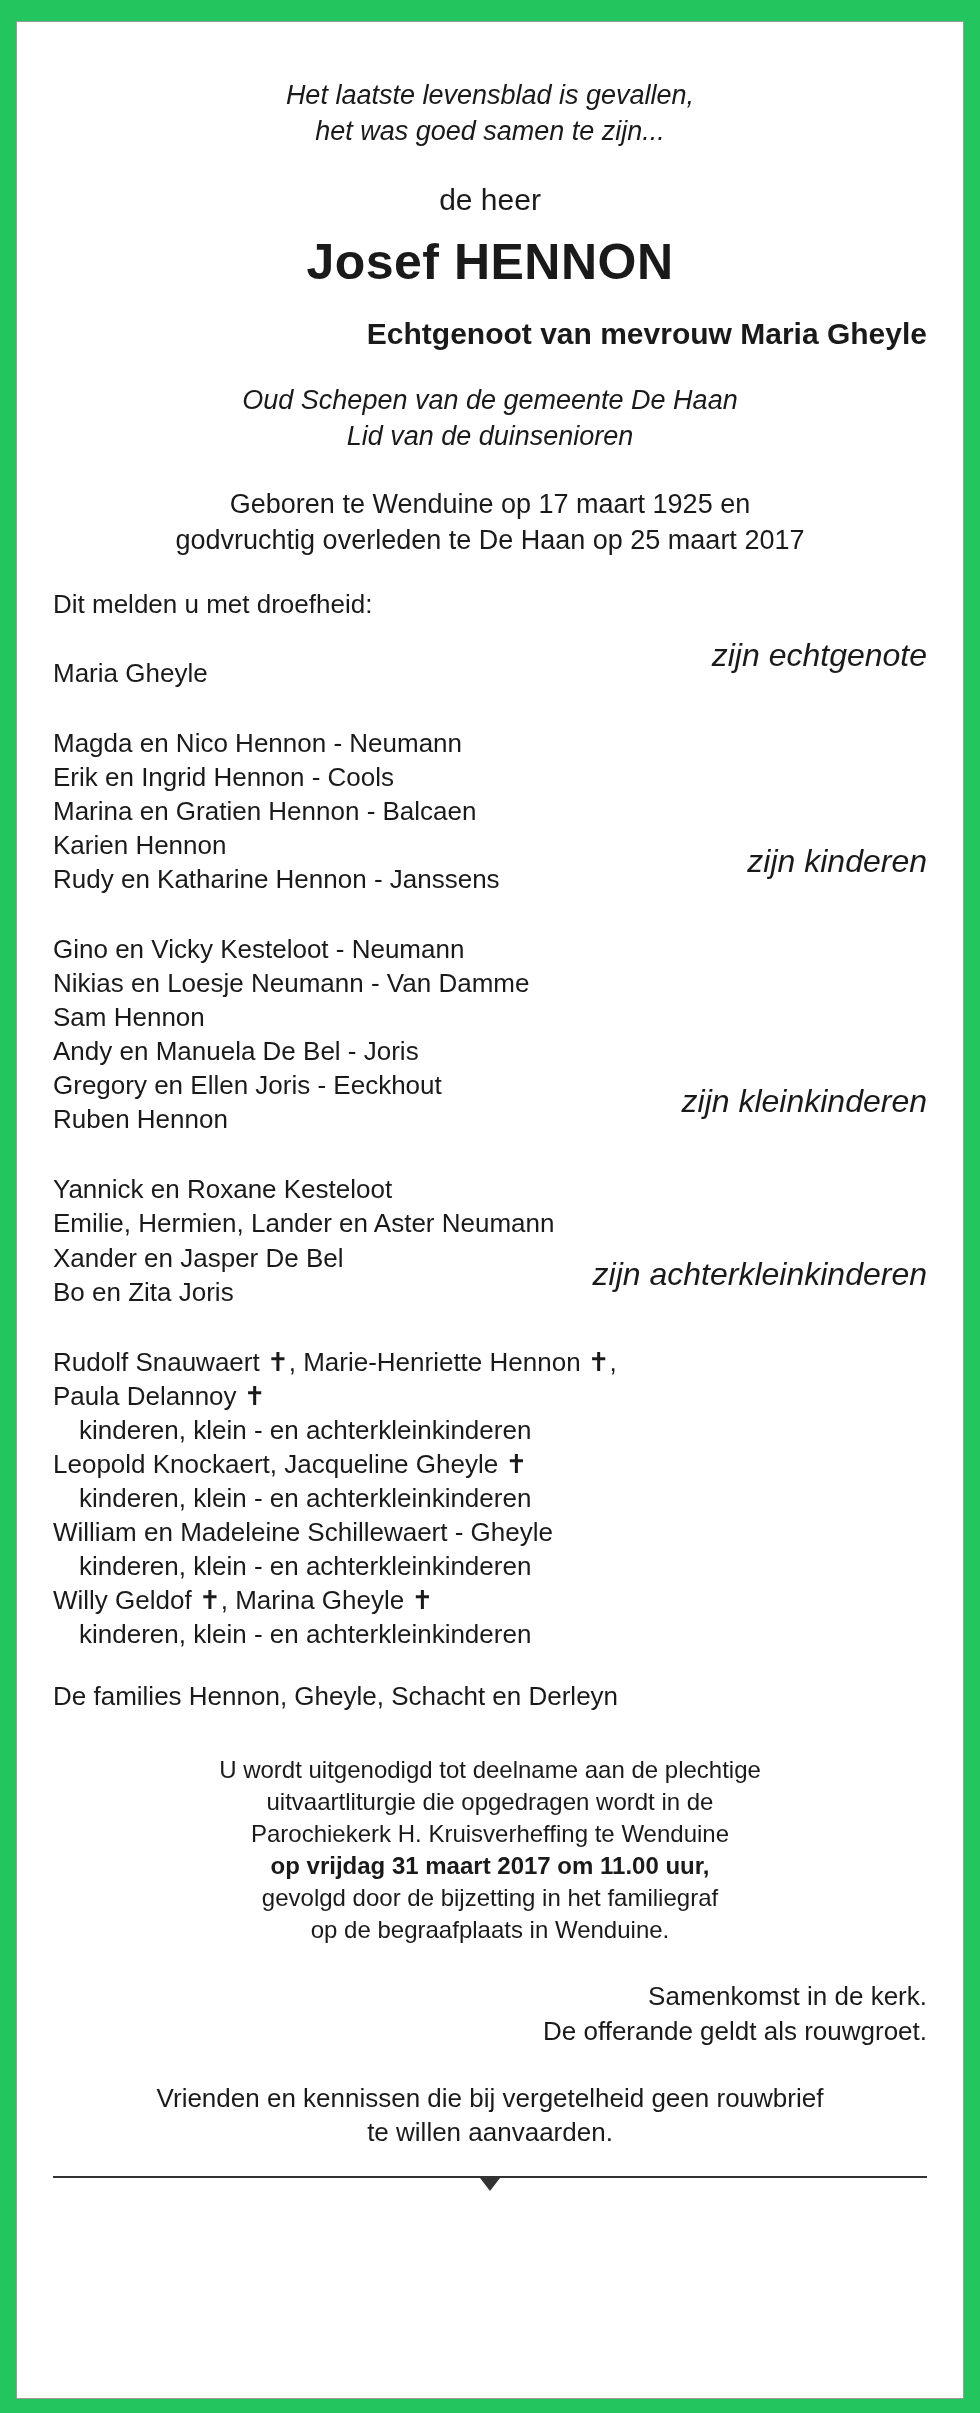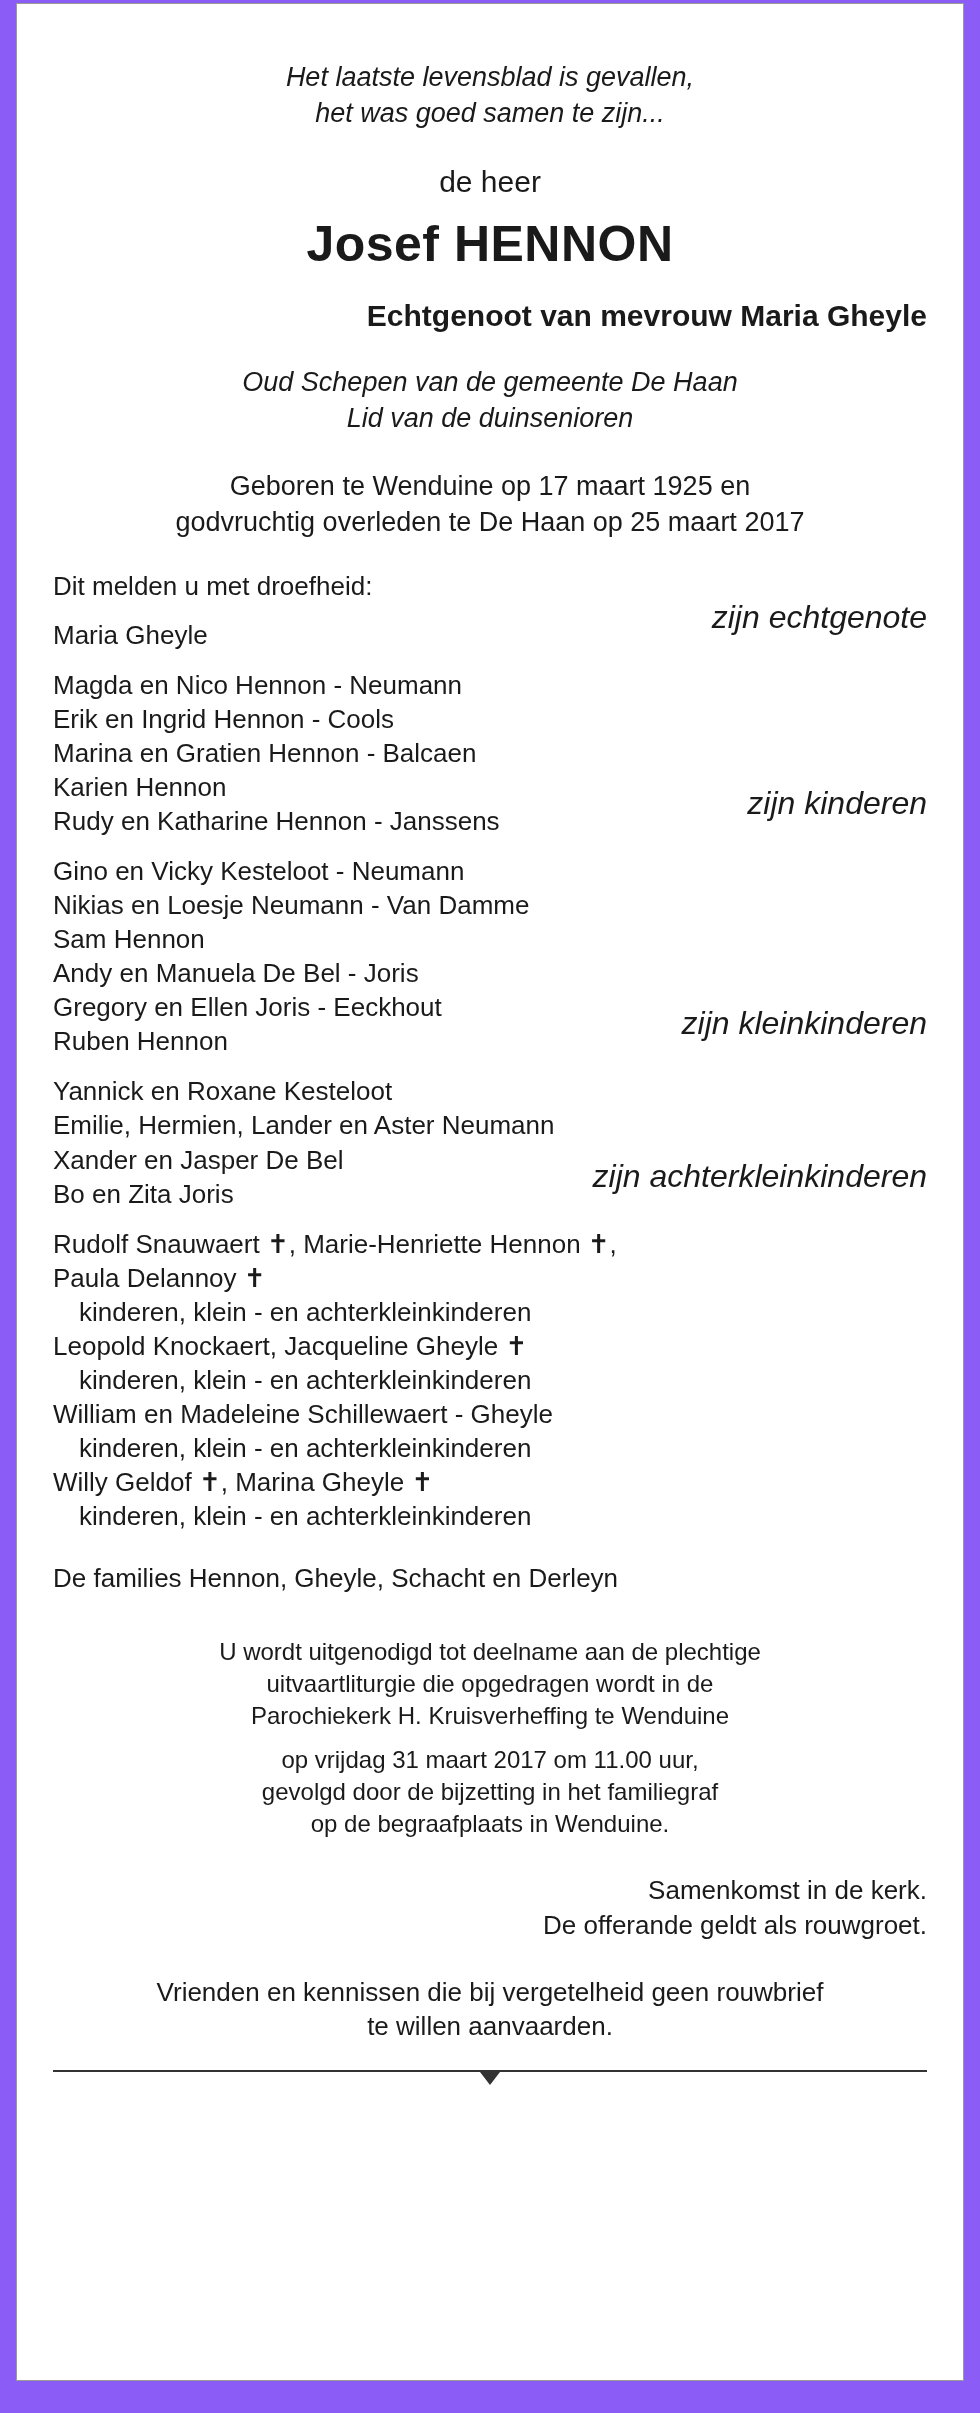--- a/index.html
+++ b/index.html
@@ -8,34 +8,34 @@
     background: #d6d6d6;
   }
   body {
     width: 980px;
     font-family: "Liberation Sans", sans-serif;
     color: #1a1a1a;
   }
   .page {
     width: 980px;
     min-height: 2413px;
-    background: #8b5cf6;
+    background: #22c55e;
     box-sizing: border-box;
-    padding: 3px 16px 14px 16px;
+    padding: 21px 16px 14px 16px;
   }
   .card {
     background: #ffffff;
     border: 1px solid #9a9a9a;
     box-sizing: border-box;
     width: 948px;
     min-height: 2378px;
     padding: 38px 36px 0 36px;
     position: relative;
   }
-  .bold { font-weight: normal; margin-top: 12px; }
+  .bold { font-weight: bold; }
 
   .verse {
     font-style: italic;
     font-size: 27px;
     line-height: 1.32;
     text-align: center;
     margin: 18px 0 0 0;
   }
   .deheer {
     text-align: center;
@@ -67,21 +67,21 @@
     font-size: 27px;
     line-height: 1.33;
     margin-top: 32px;
   }
   .announce {
     font-size: 26px;
     margin-top: 30px;
   }
 
   .grp {
-    margin-top: 16px;
+    margin-top: 36px;
     position: relative;
   }
   .grp .rows {
     font-size: 26px;
     line-height: 1.31;
   }
   .grp .rel {
     position: absolute;
     right: 0;
     bottom: 16px;

